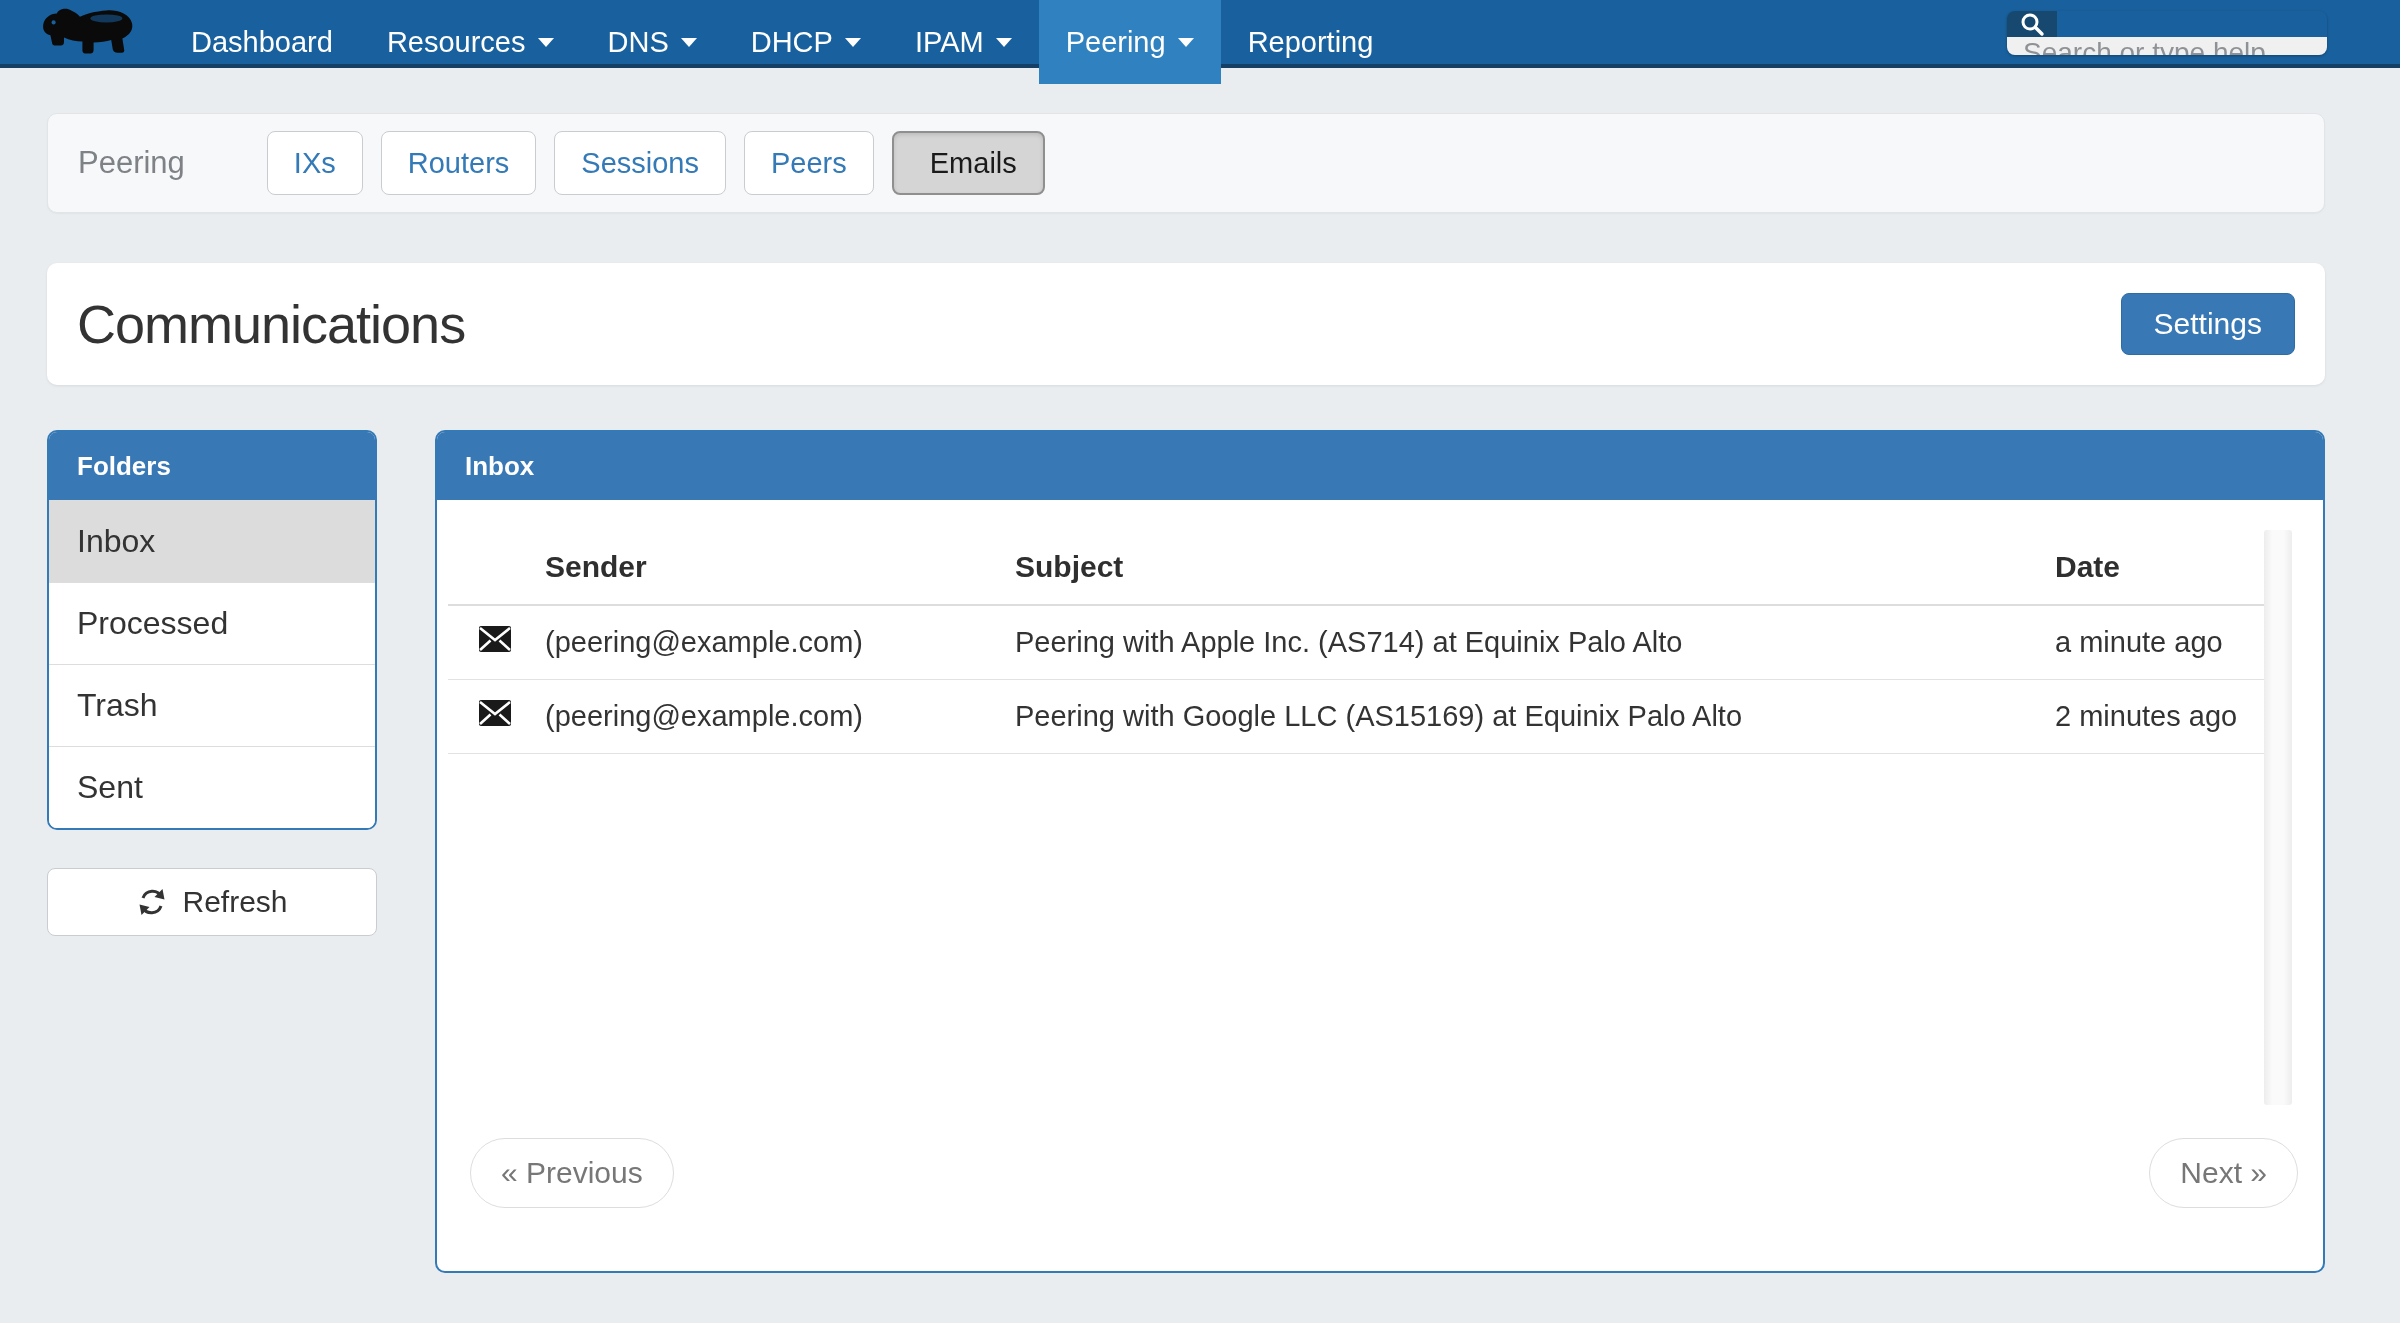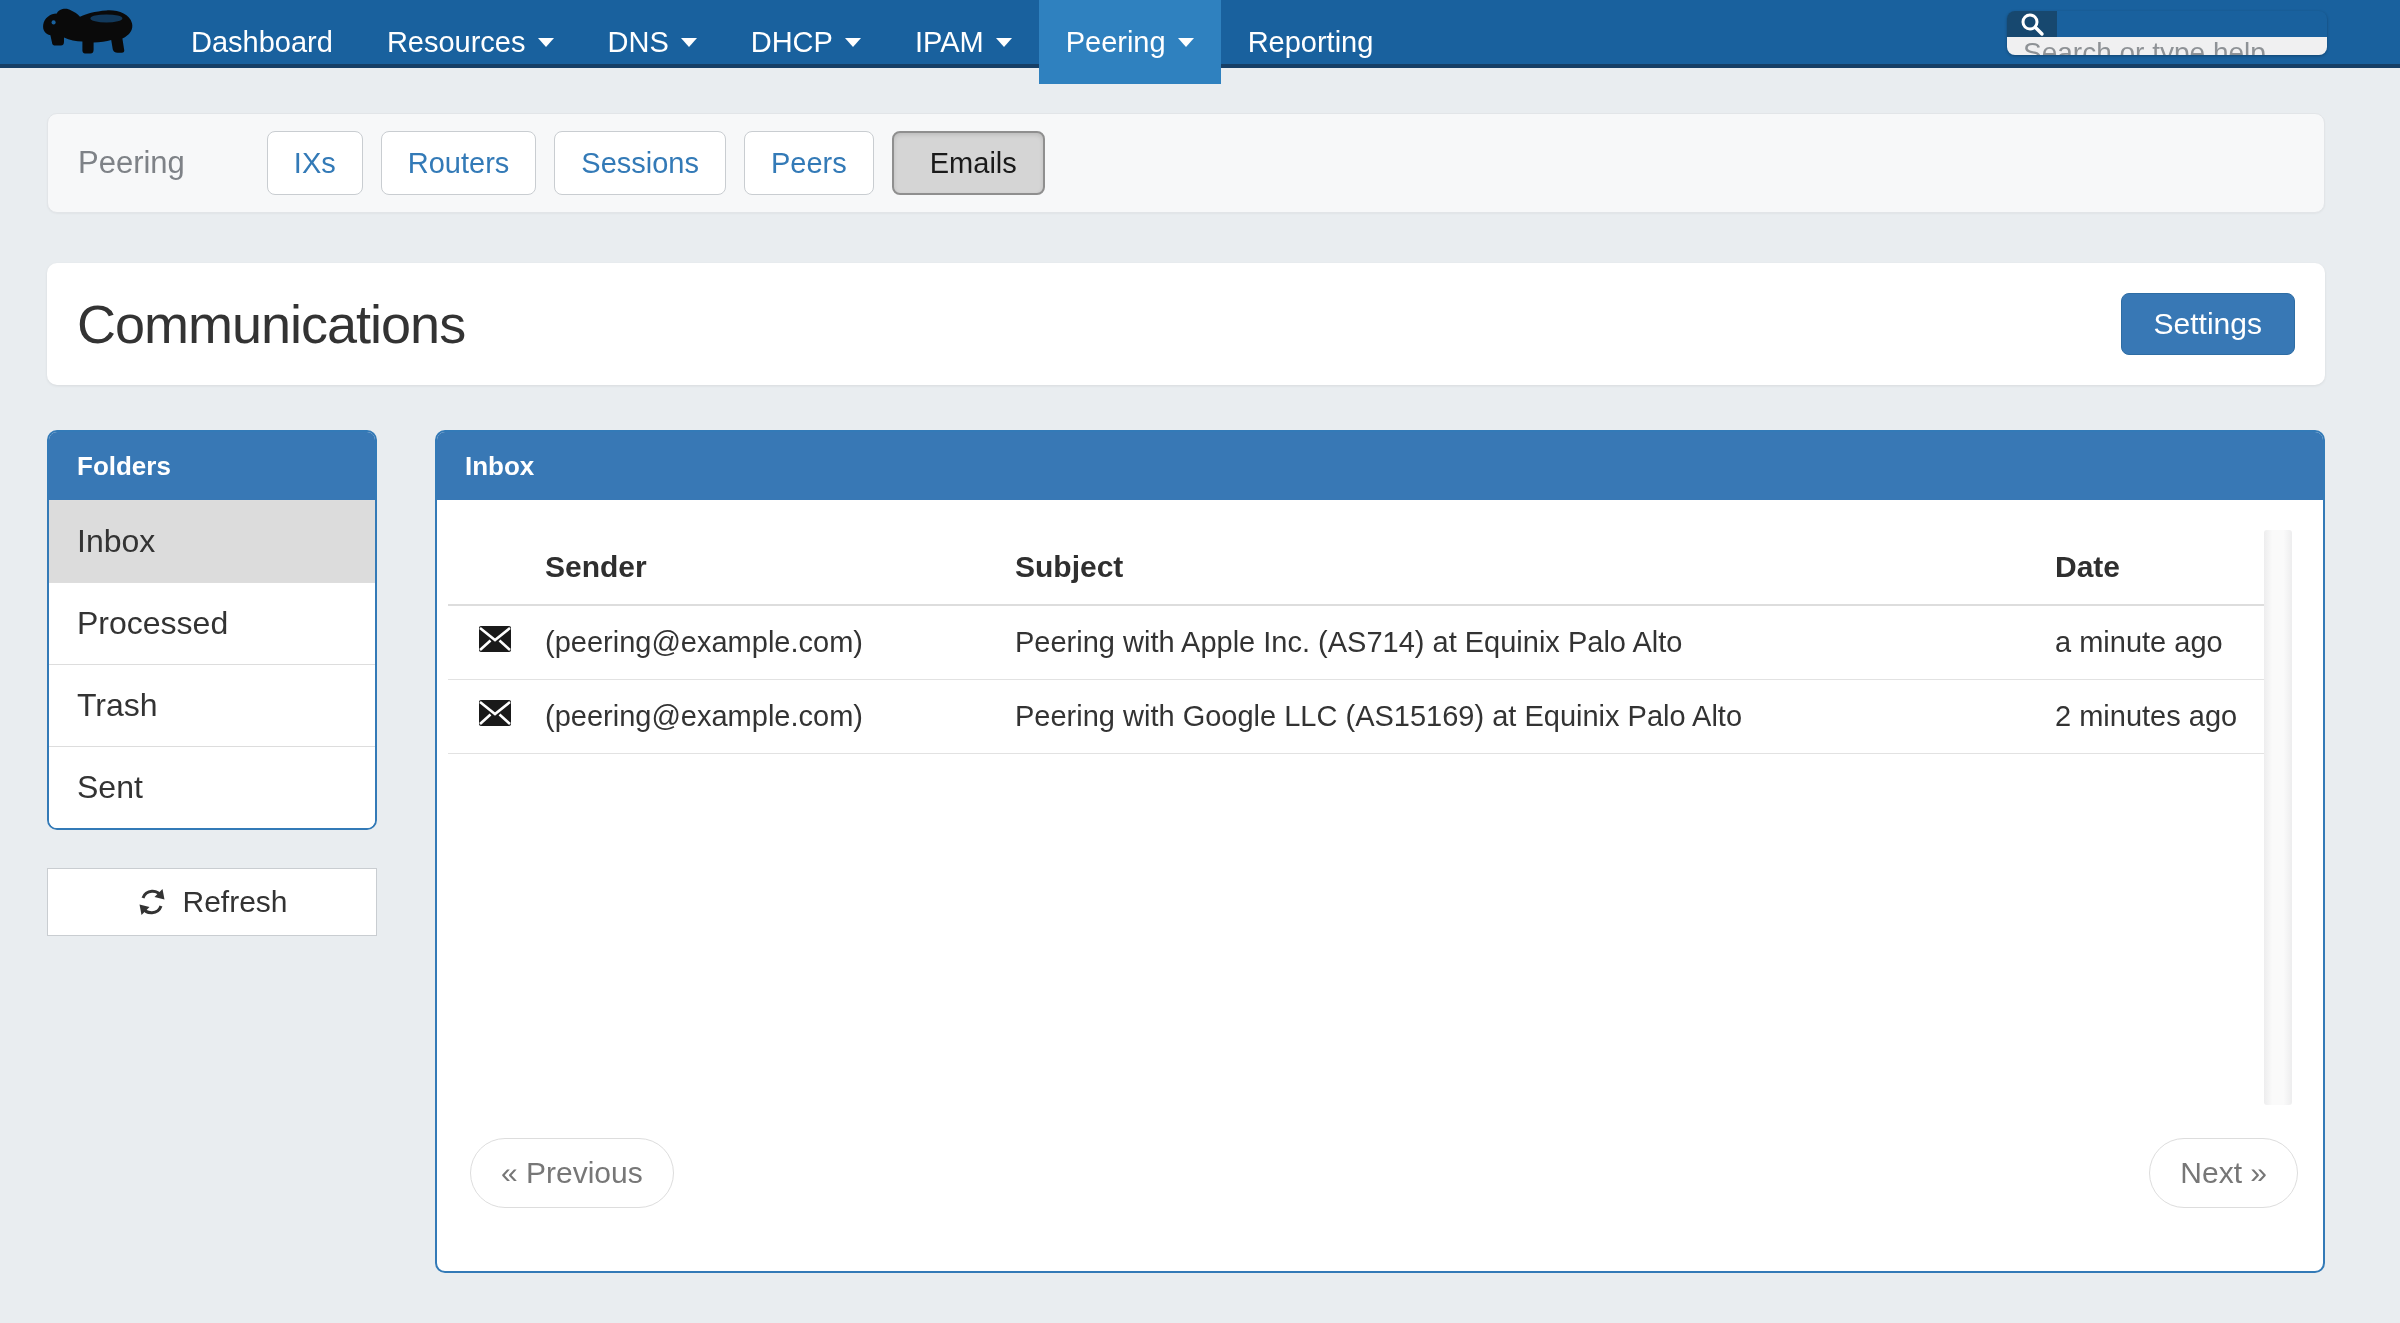--- a/index.html
+++ b/index.html
@@ -98,21 +98,21 @@
     height: 82px; display: flex; align-items: center; padding-left: 28px;
     font-size: 32px; color: #333333; cursor: pointer; background: #ffffff;
     border-top: 1px solid #dddddd;
   }
   .folder-item:first-of-type { border-top: none; }
   .folder-item.active { background: #dcdcdc; }
 
   
   .refresh-btn {
     position: absolute; left: 47px; top: 868px; width: 330px; height: 68px;
-    background: #ffffff; border: 1px solid #c9cdd1; border-radius: 0;
+    background: #ffffff; border: 1px solid #c9cdd1; border-radius: 8px;
     display: flex; align-items: center; justify-content: center; gap: 14px;
     font-size: 30px; color: #333333; cursor: pointer;
     font-family: "Liberation Sans", sans-serif;
   }
 
   
   .inbox {
     position: absolute; left: 435px; top: 430px; width: 1890px; height: 843px;
     background: #ffffff; border: 2px solid #337ab7; border-radius: 10px;
     overflow: hidden;

